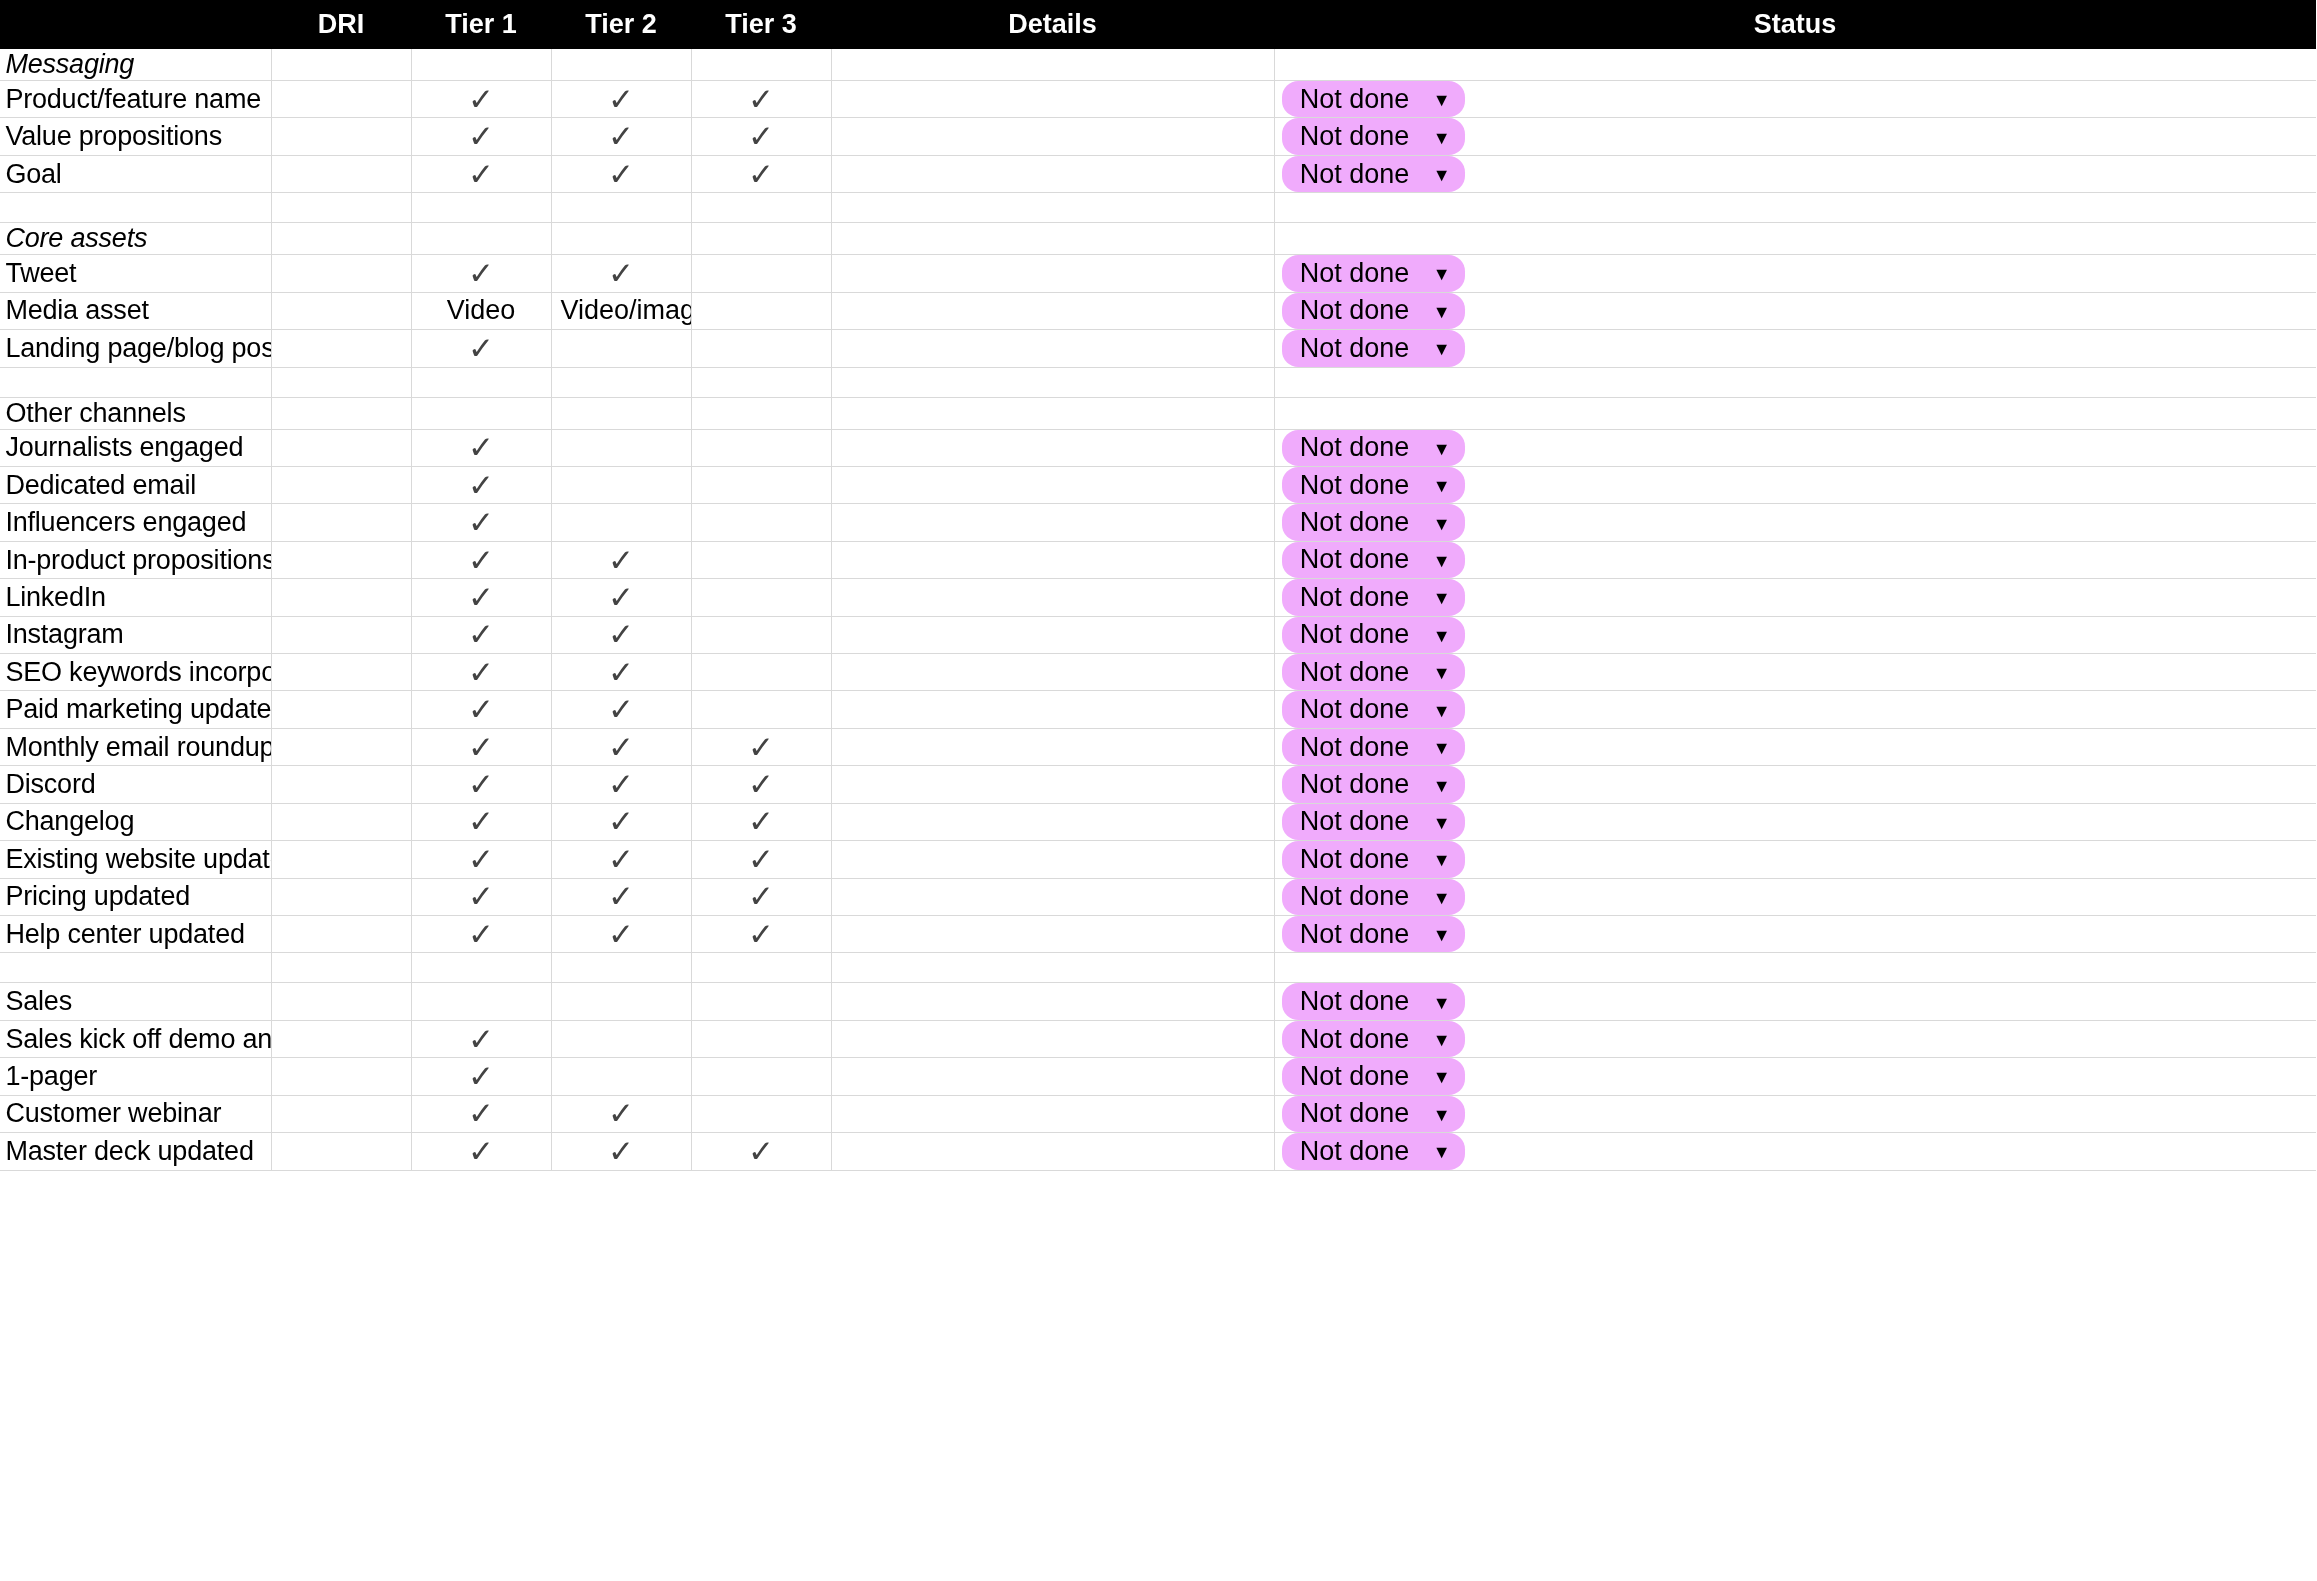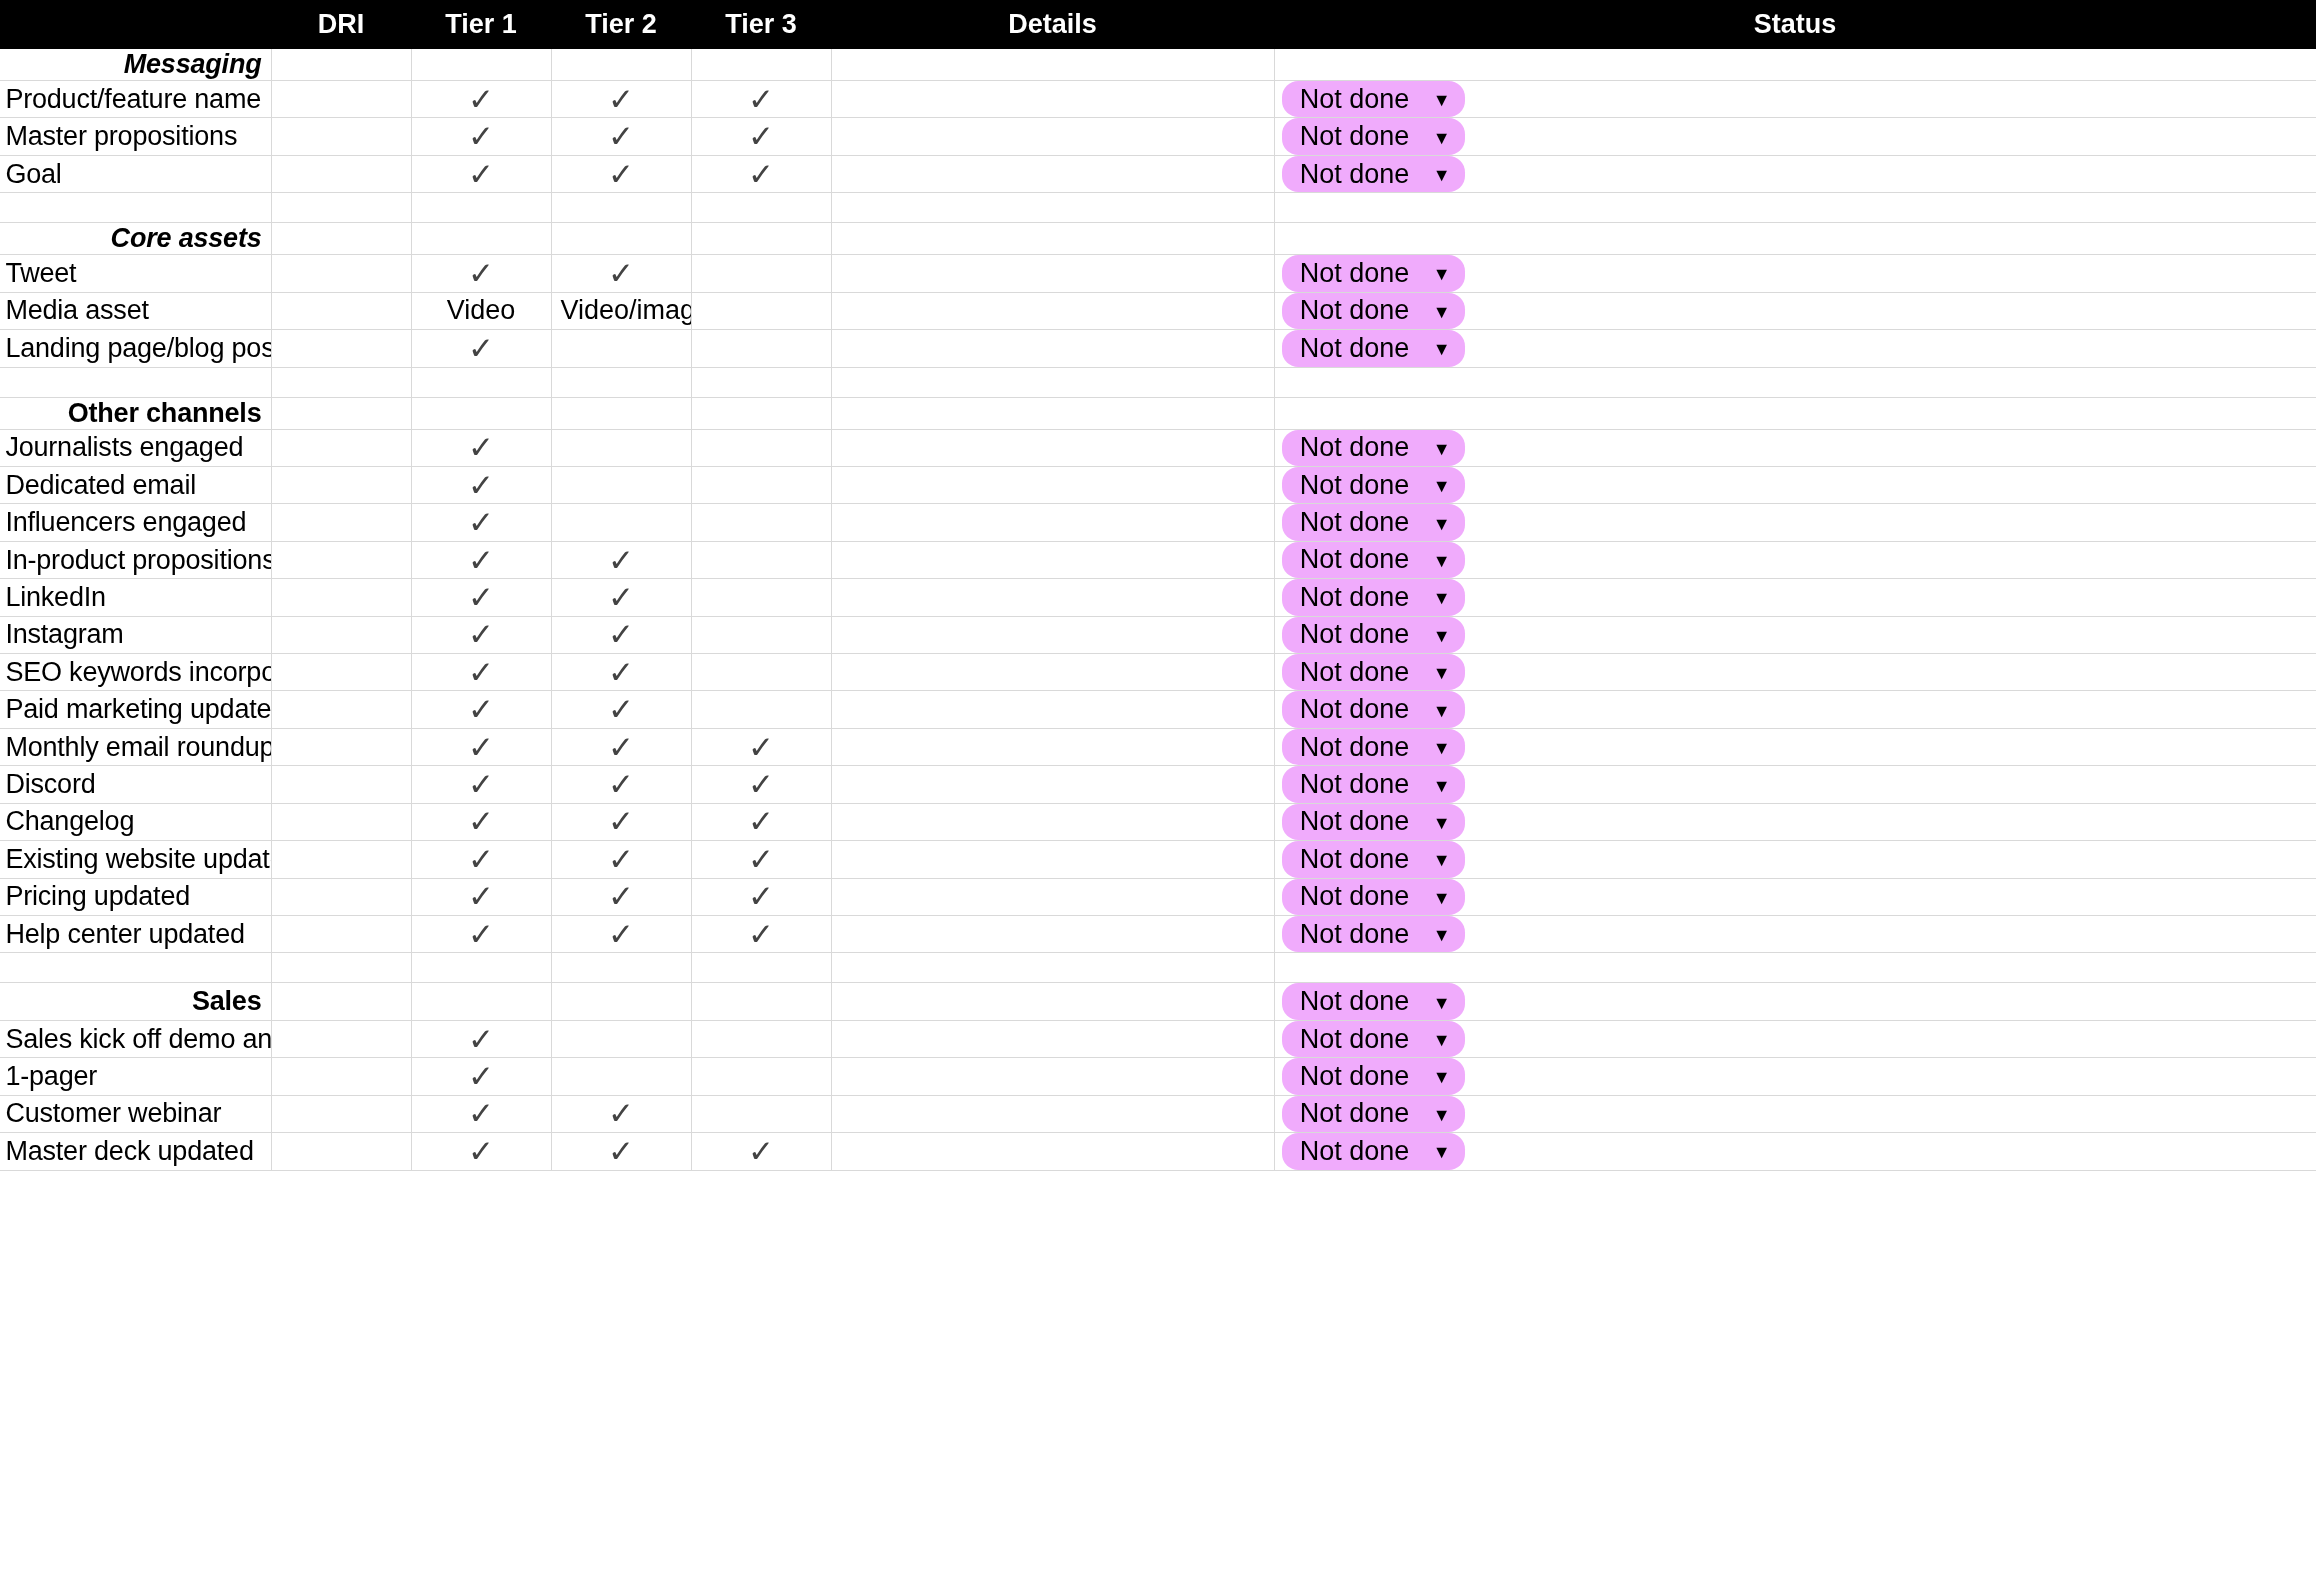--- a/index.html
+++ b/index.html
@@ -68,21 +68,21 @@
     font-size: 27px;
     color: #000000;
   }
   tbody td.details { text-align: left; }
   tbody td.status {
     text-align: left;
     padding-left: 7.2px;
     border-right: none;
   }
 
-  tr.section td.task { font-weight: bold; text-align: right; }
+  tr.section td.task { font-weight: normal; }
   tr.section.italic td.task { font-style: italic; }
 
   tr.spacer td { height: 29px; }
 
   .chip {
     display: inline-flex;
     align-items: center;
     gap: 23.5px;
     background: #f0abfc;
     border-radius: 16.3px;
@@ -139,21 +139,21 @@
         <td class="mark">✓</td>
         <td class="mark">✓</td>
         <td class="mark">✓</td>
         <td class="details"></td>
         <td class="status"><span class="chip">
             <span>Not done</span>
             <span class="caret">▼</span>
           </span></td>
       </tr>
       <tr>
-        <td class="task">Master propositions</td>
+        <td class="task">Value propositions</td>
         <td class="valtext"></td>
         <td class="mark">✓</td>
         <td class="mark">✓</td>
         <td class="mark">✓</td>
         <td class="details"></td>
         <td class="status"><span class="chip">
             <span>Not done</span>
             <span class="caret">▼</span>
           </span></td>
       </tr>

